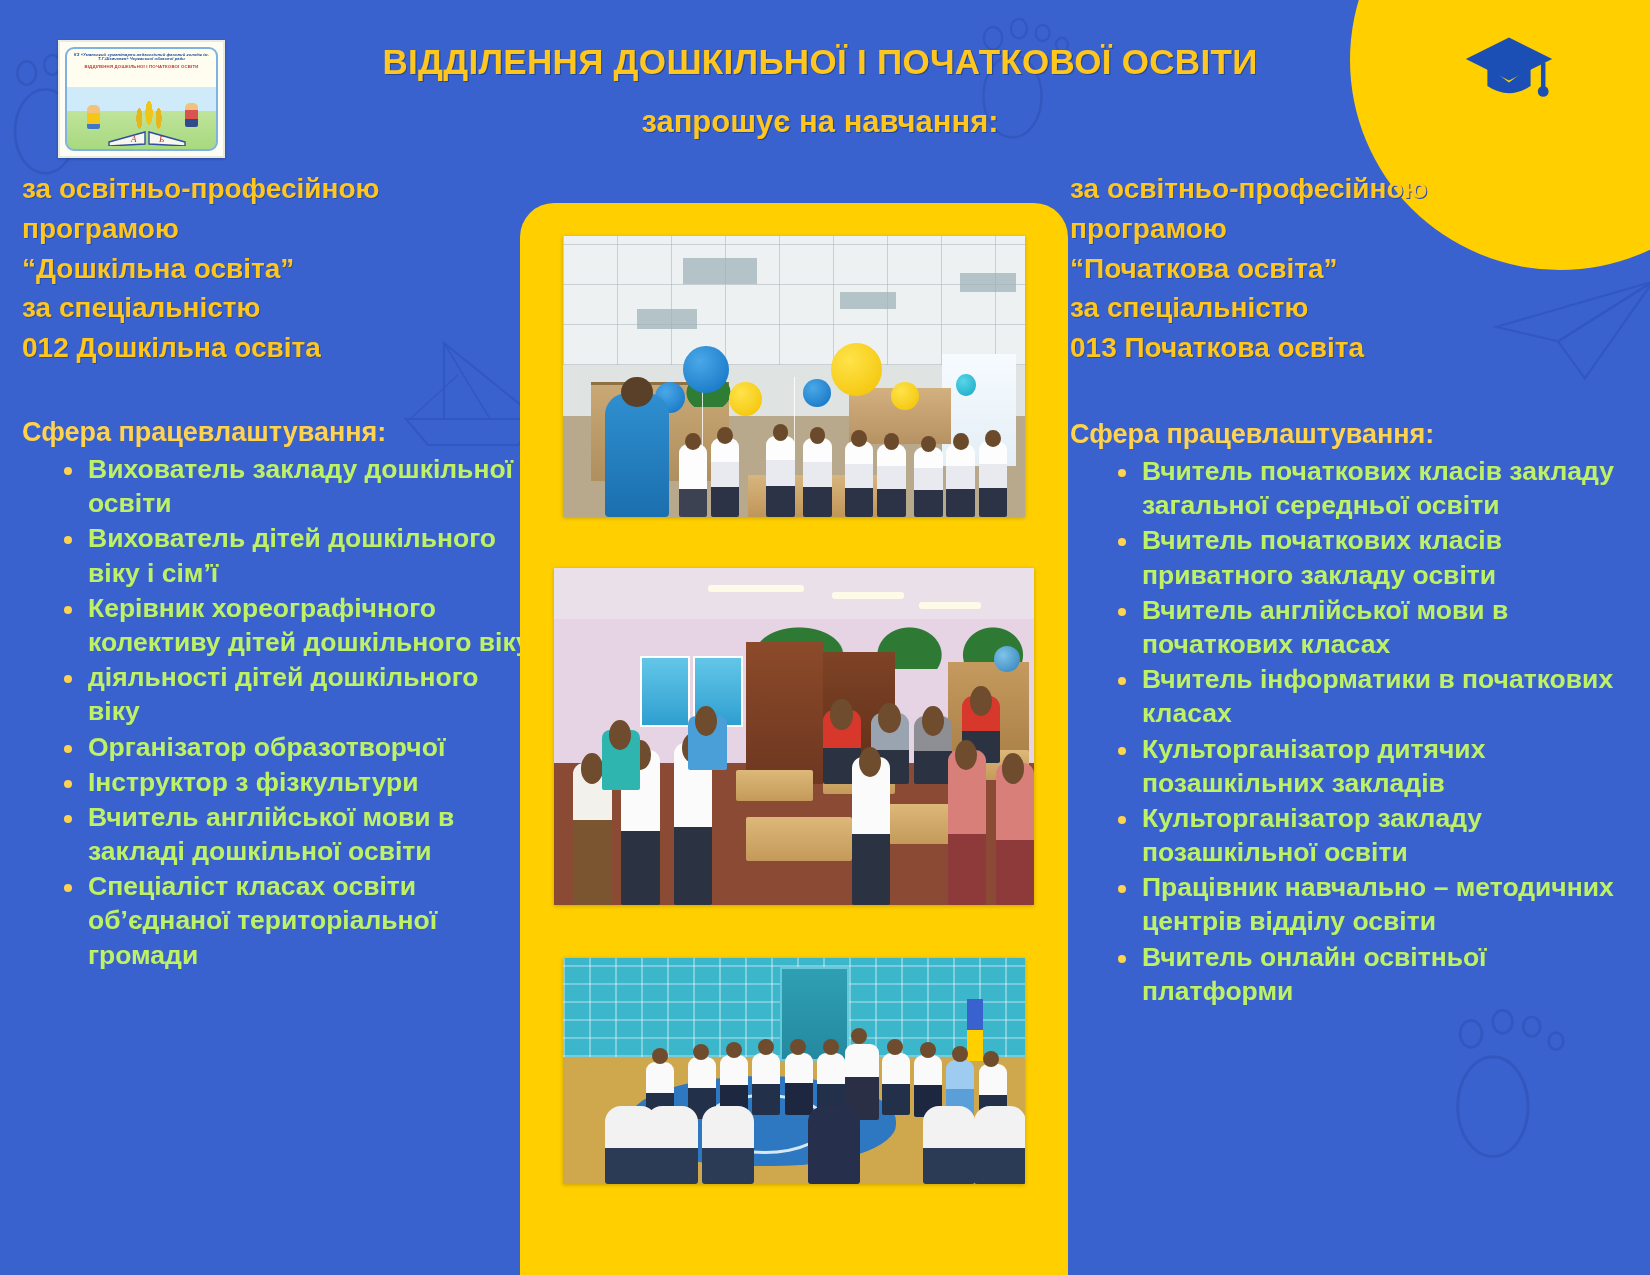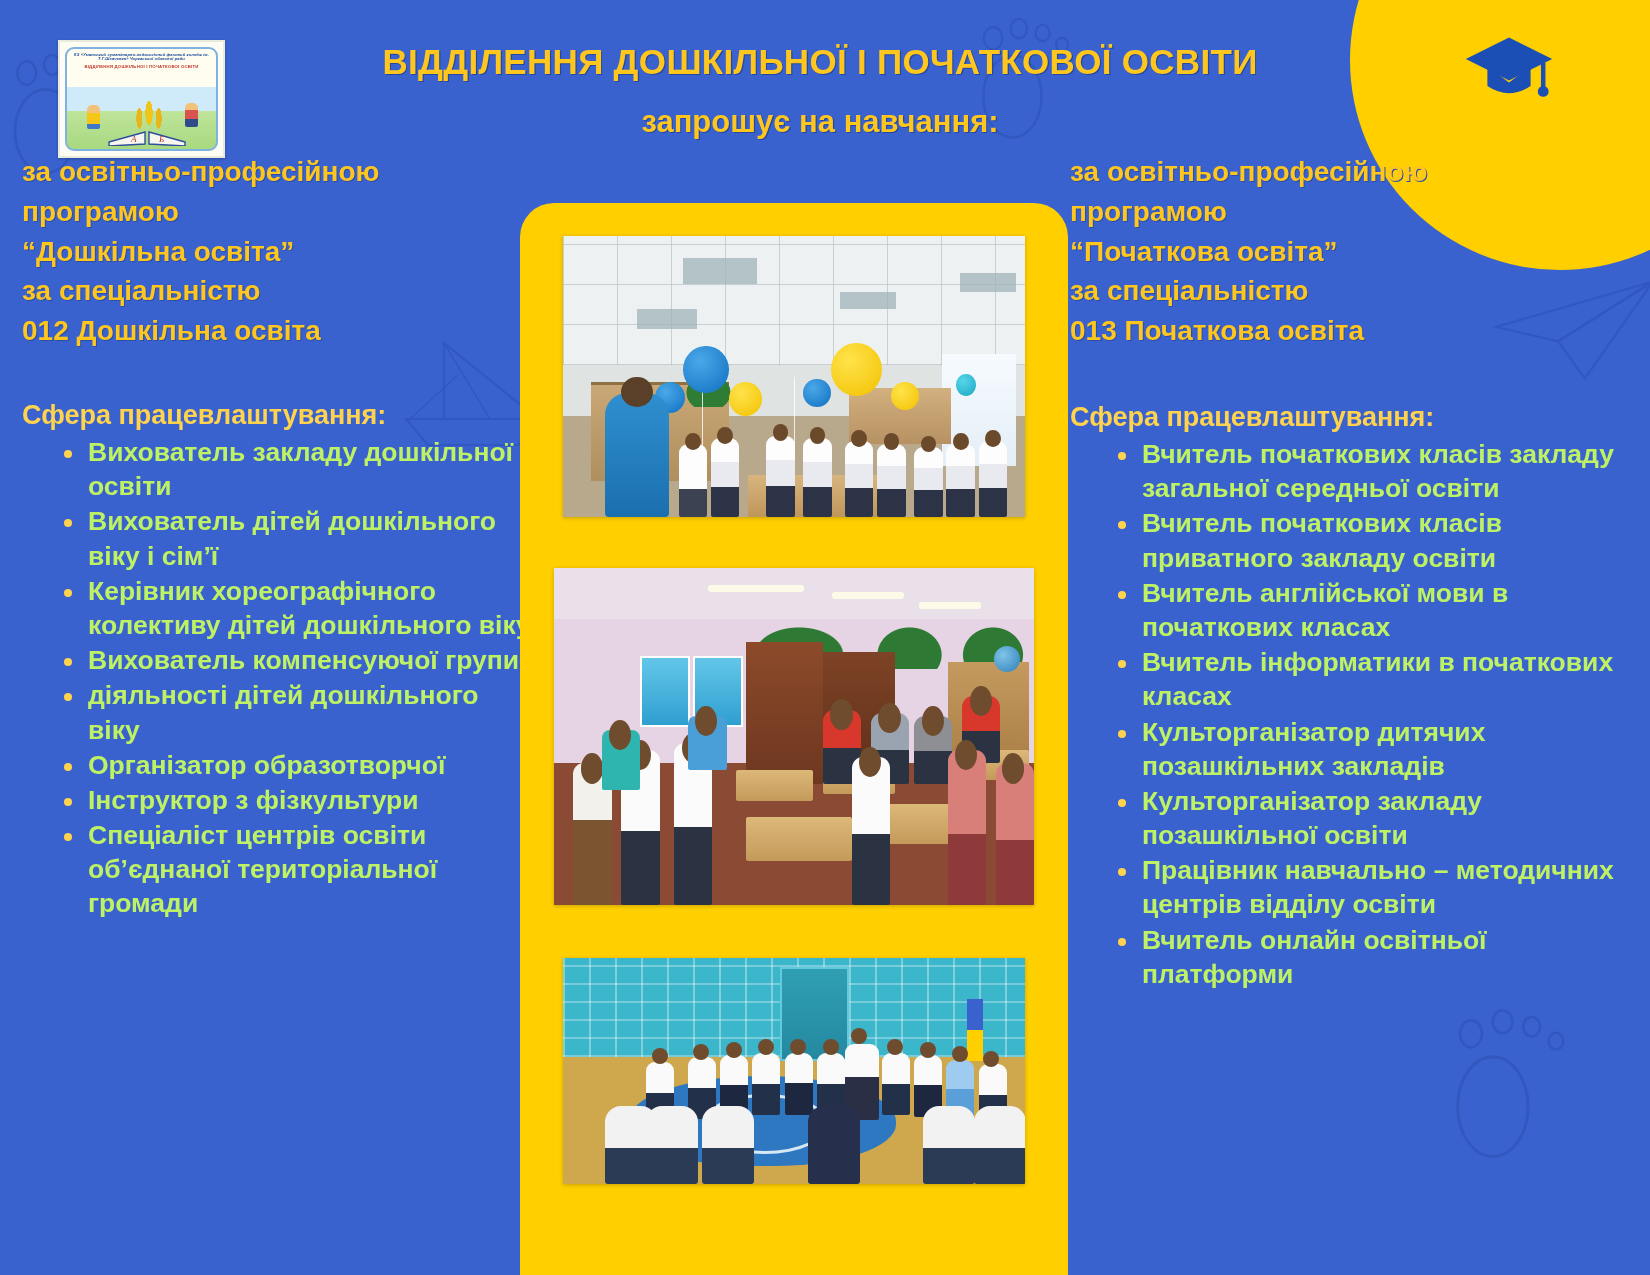--- a/index.html
+++ b/index.html
@@ -153,21 +153,21 @@
     margin-top: 22px;
     color: #ffc61e;
     font-size: 31px;
     font-weight: bold;
     text-shadow: 1.2px 1.2px 0 #24489f;
   }
 
   
   .col {
     position: absolute;
-    top: 152px;
+    top: 169px;
     width: 510px;
   }
   .col-left  { left: 22px; }
   .col-right { left: 1070px; width: 560px; }
 
   .prog-head {
     color: #ffc61e;
     font-size: 28px;
     font-weight: bold;
     line-height: 1.42;
@@ -468,25 +468,25 @@
       <div>програмою</div>
       <div>“Дошкільна освіта”</div>
       <div>за спеціальністю</div>
       <div>012 Дошкільна освіта</div>
     </div>
     <div class="sphere-title">Сфера працевлаштування:</div>
     <ul class="jobs">
       <li>Вихователь закладу дошкільної освіти</li>
       <li>Вихователь дітей дошкільного віку і сім’ї</li>
       <li>Керівник хореографічного колективу дітей дошкільного віку</li>
-      <li>Вихователь компенсуючої групи</li>
       <li>діяльності дітей дошкільного віку</li>
       <li>Організатор образотворчої</li>
       <li>Інструктор з фізкультури</li>
-      <li>Спеціаліст центрів освіти об’єднаної територіальної громади</li>
+      <li>Вчитель англійської мови в закладі дошкільної освіти</li>
+      <li>Спеціаліст класах освіти об’єднаної територіальної громади</li>
     </ul>
   </div>
 
   <div class="col col-right">
     <div class="prog-head">
       <div>за освітньо-професійною</div>
       <div>програмою</div>
       <div>“Початкова освіта”</div>
       <div>за спеціальністю</div>
       <div>013 Початкова освіта</div>

